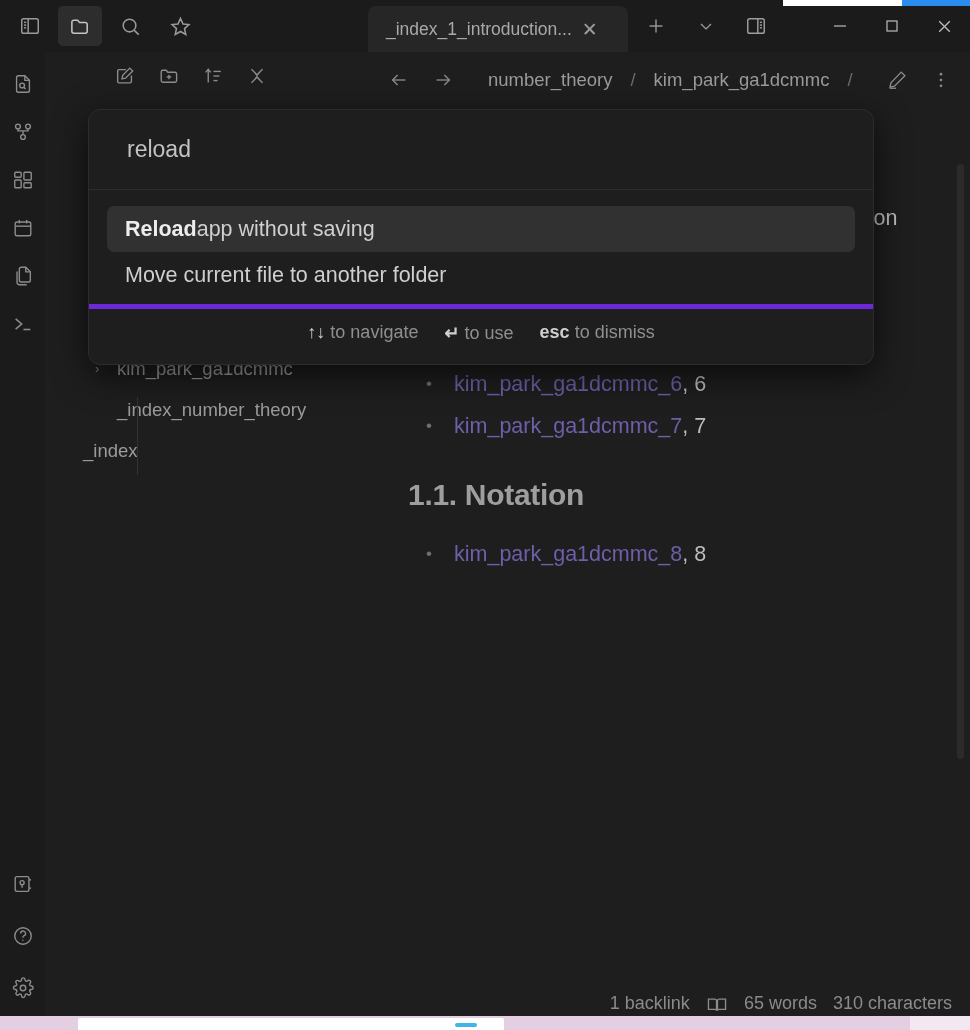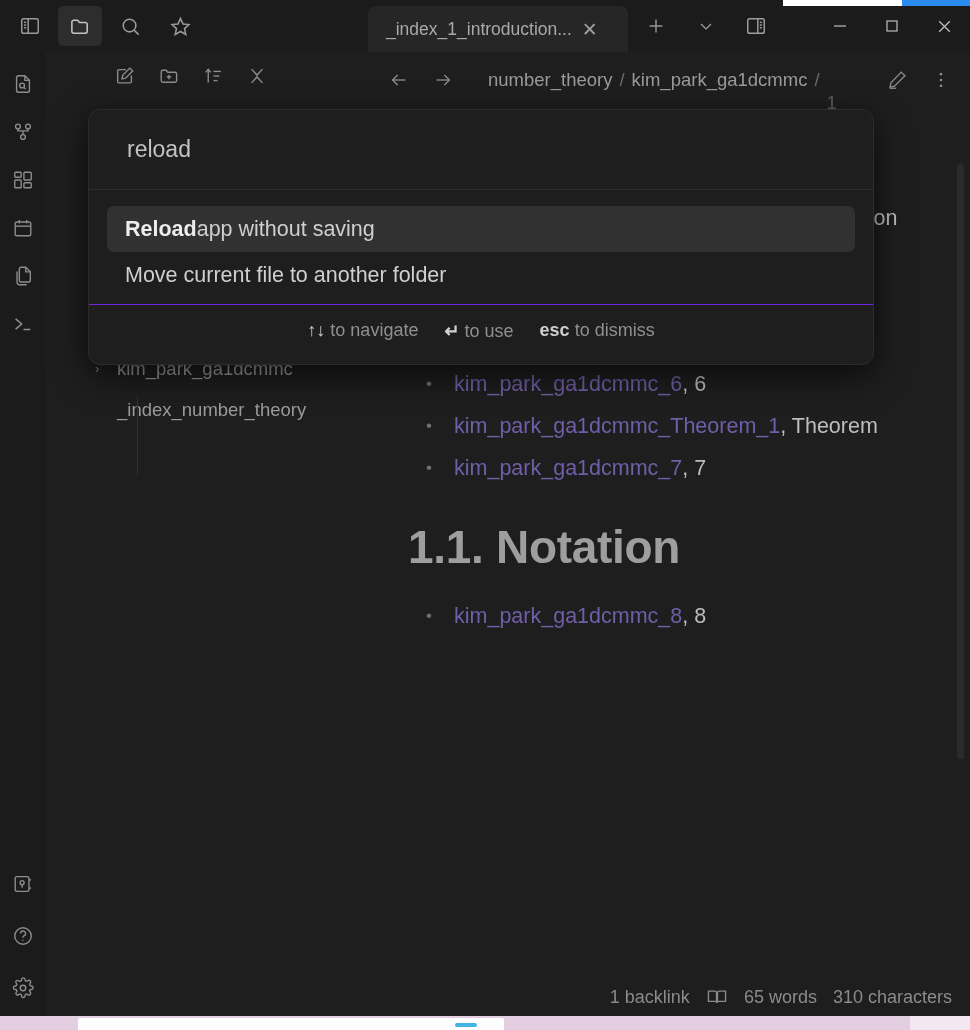--- a/index.html
+++ b/index.html
@@ -56,63 +56,63 @@
   .tree-row { height: 41px; display: flex; align-items: center; color: #9b9b9b; font-size: 18.5px; cursor: pointer; white-space: nowrap; }
   .tree-row.depth1 { padding-left: 72px; }
   .tree-row.depth0 { padding-left: 38px; }
   .tree-chev { width: 22px; color: #7e7e7e; font-size: 13px; margin-left: -22px; }
   .tree-guide { position: absolute; left: 92px; top: 345px; width: 1px; height: 78px; background: #333; }
 
   
   .editor { position: absolute; top: 52px; left: 354px; right: 0; bottom: 14px; background: #1e1e1e; }
   .viewheader { height: 56px; display: flex; align-items: center; gap: 10px; padding: 0 12px 0 28px; }
   .nav-btn { width: 34px; height: 34px; display: flex; align-items: center; justify-content: center; color: #8a8a8a; cursor: pointer; }
-  .breadcrumb { flex: 1; display: flex; align-items: center; gap: 7px; color: #8f8f8f; font-size: 18.5px; overflow: hidden; white-space: nowrap; margin-left: 18px; }
+  .breadcrumb { flex: 1; display: flex; align-items: center; gap: 18px; color: #8f8f8f; font-size: 18.5px; overflow: hidden; white-space: nowrap; margin-left: 18px; }
   .crumb { color: #9a9a9a; cursor: pointer; }
   .crumb-sep { color: #6a6a6a; }
   .crumb.faded { color: #5e5e5e; margin-top: 45px; }
 
   .note { padding: 6px 60px 0 50px; position: relative; }
   ul.note-list { list-style: none; }
   ul.note-list li {
     position: relative; padding-left: 50px; margin-bottom: 2px;
     color: #bdbdbd; font-size: 21.5px; line-height: 40px;
   }
   ul.note-list li::before {
     content: "•"; position: absolute; left: 22px; top: 0; color: #6f6f6f; font-size: 17px;
   }
   .ilink { color: #6f5fa8; text-underline-offset: 3px; cursor: pointer; }
 
-  h2.note-h2 { color: #9e9e9e; font-size: 46px; font-weight: bold; margin: 32px 0 22px 4px; letter-spacing: -0.3px; }
+  h2.note-h2 { color: #9e9e9e; font-size: 30px; font-weight: bold; margin: 32px 0 22px 4px; letter-spacing: -0.3px; }
 
   
   .scrollbar { position: absolute; right: 6px; top: 112px; width: 7px; height: 595px; background: #2b2b2b; border-radius: 4px; cursor: pointer; }
 
   
   .statusbar {
     position: absolute; right: 4px; bottom: 16px; height: 34px;
-    display: flex; align-items: center; gap: 16px; padding: 0 14px;
+    display: flex; align-items: flex-end; gap: 16px; padding: 0 14px;
     color: #8b8b8b; font-size: 18px; background: #1e1e1e; border-radius: 6px;
   }
   .sb-item { white-space: nowrap; cursor: pointer; }
 
   
   .palette-shadow { position: absolute; top: 109px; left: 88px; width: 786px; height: 256px; border-radius: 12px;
     background: #1e1e1e; box-shadow: 0 10px 34px rgba(0,0,0,.65); border: 1px solid #2c2c2c; z-index: 40; }
   .palette-input-wrap { height: 80px; display: flex; align-items: center; padding: 0 38px; border-bottom: 1px solid #2d2d2d; }
   .palette-input { color: #c2c2c2; font-size: 23px; font-family: "Liberation Sans", sans-serif; background: transparent; border: none; outline: none; width: 100%; }
   .palette-results { padding: 16px 18px 6px 18px; }
   .palette-item {
     height: 46px; display: flex; align-items: center; padding: 0 18px; border-radius: 7px;
     color: #cfcfcf; font-size: 21.5px; cursor: pointer;
   }
   .palette-item.selected { background: #313131; }
   .palette-item b { font-weight: bold; color: #ededed; }
   .palette-footer {
-    border-top: 1px solid #6d28d9; height: 52px; display: flex; align-items: center; justify-content: center; gap: 26px;
+    border-top: 5px solid #6d28d9; height: 52px; display: flex; align-items: center; justify-content: center; gap: 26px;
     color: #8f8f8f; font-size: 18px;
   }
   .pf-key { color: #cfcfcf; font-weight: bold; }
 
   
   .taskbar { position: absolute; bottom: 0; left: 0; width: 970px; height: 14px; background: #e4cfe2; z-index: 70; }
   .taskbar-window { position: absolute; bottom: 0; left: 78px; width: 426px; height: 12px; background: #ffffff; border-radius: 2px 2px 0 0; }
   .taskbar-dot { position: absolute; bottom: 3px; left: 455px; width: 22px; height: 4px; background: #3fb5e8; border-radius: 2px; }
   .taskbar-right { position: absolute; bottom: 0; right: 0; width: 60px; height: 14px; background: #f3e7f2; }
 
@@ -318,20 +318,23 @@
 
     <div class="tree-guide"></div>
     <div class="tree" style="padding-top:248px;">
       <div class="tree-row depth1">
         <span class="tree-chev">›</span>
         <span>kim_park_ga1dcmmc</span>
       </div>
       <div class="tree-row depth1">
         <span>_index_number_theory</span>
       </div>
+      <div class="tree-row depth0">
+        <span>_index</span>
+      </div>
     </div>
   </div>
 
   <div class="editor">
     <div class="viewheader">
       <div class="nav-btn">
         <svg width="22" height="22" viewBox="0 0 24 24" fill="none" stroke="currentColor" stroke-width="1.5">
           <line x1="19" y1="12" x2="5" y2="12"></line>
             <polyline points="10.5,6.5 5,12 10.5,17.5"></polyline>
         </svg>
@@ -366,21 +369,20 @@
 
     <div class="note">
 
       <ul class="note-list">
         <li><span class="ilink">kim_park_ga1dcmmc_Definition</span><span>, Definition</span></li>
         <li><span class="ilink">kim_park_ga1dcmmc_4</span><span>, 4</span></li>
         <li><span class="ilink">kim_park_ga1dcmmc_Definition 1.1</span><span>, Definition 1.1.</span></li>
         <li><span class="ilink">kim_park_ga1dcmmc_5</span><span>, 5</span></li>
         <li><span class="ilink">kim_park_ga1dcmmc_Theorem</span><span>, Theorem</span></li>
         <li><span class="ilink">kim_park_ga1dcmmc_6</span><span>, 6</span></li>
-        <li><span class="ilink">kim_park_ga1dcmmc_Theorem_1</span><span>, Theorem</span></li>
         <li><span class="ilink">kim_park_ga1dcmmc_7</span><span>, 7</span></li>
       </ul>
 
       <h2 class="note-h2">1.1. Notation</h2>
 
       <ul class="note-list">
         <li><span class="ilink">kim_park_ga1dcmmc_8</span><span>, 8</span></li>
       </ul>
     </div>
 

